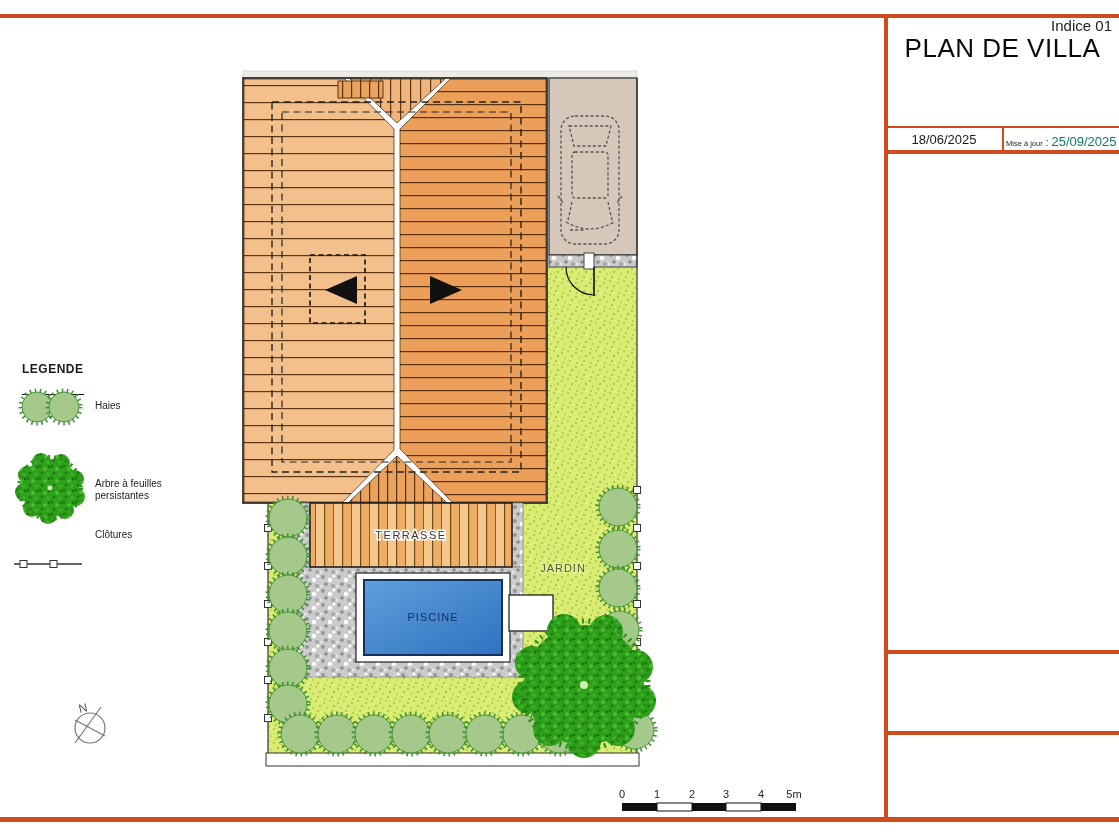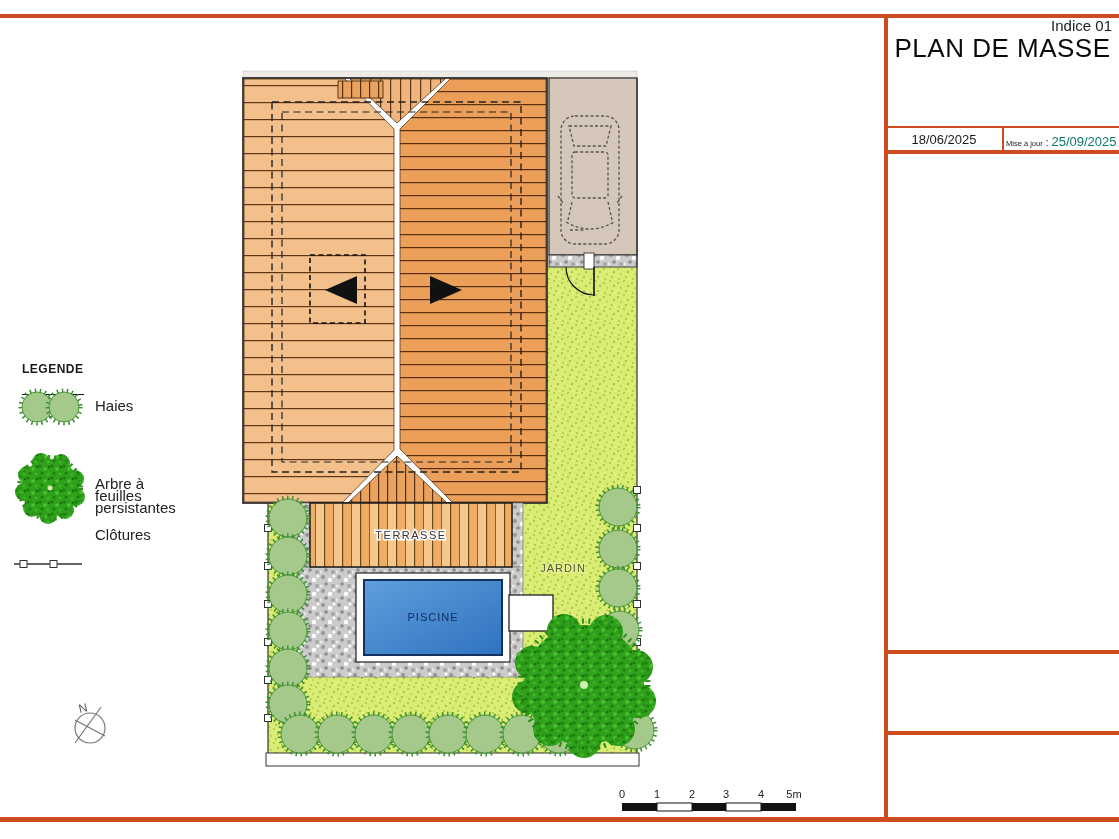--- a/index.html
+++ b/index.html
@@ -14,21 +14,21 @@
   .date-cell1{position:absolute;left:888px;top:128px;width:112px;height:22px;
               display:flex;align-items:center;justify-content:center;font-size:13px;}
   .date-cell2{position:absolute;left:1006px;top:128px;width:112px;height:22px;
               display:flex;align-items:baseline;justify-content:flex-start;gap:3px;padding-top:3px;}
   .maj-label{font-size:7.5px;color:#222;margin-top:8px;}
   .maj-colon{font-size:10px;color:#222;}
   .maj-date{font-size:13px;color:#0f766e;}
   
   .legend-heading{position:absolute;left:22px;top:362px;font-size:12px;font-weight:bold;
                   letter-spacing:.5px;border-bottom:1.5px solid #111;padding-bottom:18px;text-align:right;}
-  .legend-label{position:absolute;font-size:15px;line-height:12px;color:#222;}
+  .legend-label{position:absolute;font-size:10px;line-height:12px;color:#222;}
   svg text{font-family:"Liberation Sans", sans-serif;}
 </style>
 </head>
 <body>
 
 <div class="page">
 
   <svg class="abs" style="left:0;top:0" width="1119" height="839" viewBox="0 0 1119 839">
     <defs>
       <pattern id="pRoofL" patternUnits="userSpaceOnUse" width="6" height="17">
@@ -337,21 +337,21 @@
   <div class="rule" style="left:0;top:817px;width:1119px;height:4.5px;"></div>
   <div class="rule" style="left:884px;top:14px;width:4px;height:807px;"></div>
   <div class="rule" style="left:888px;top:126px;width:231px;height:1.6px;"></div>
   <div class="rule" style="left:884px;top:150px;width:235px;height:4px;"></div>
   <div class="rule" style="left:1002px;top:128px;width:2px;height:22px;"></div>
   <div class="rule" style="left:884px;top:650px;width:235px;height:3.5px;"></div>
   <div class="rule" style="left:884px;top:731px;width:235px;height:3.5px;"></div>
 
   <div class="indice">Indice 01</div>
   <div class="tb-title">
-    <div>PLAN DE MASSE</div>
+    <div>PLAN DE VILLA</div>
   </div>
   <div class="date-cell1">18/06/2025</div>
   <div class="date-cell2">
     <span class="maj-label">Mise à jour</span>
     <span class="maj-colon">:</span>
     <span class="maj-date">25/09/2025</span>
   </div>
 
 </div>
 

